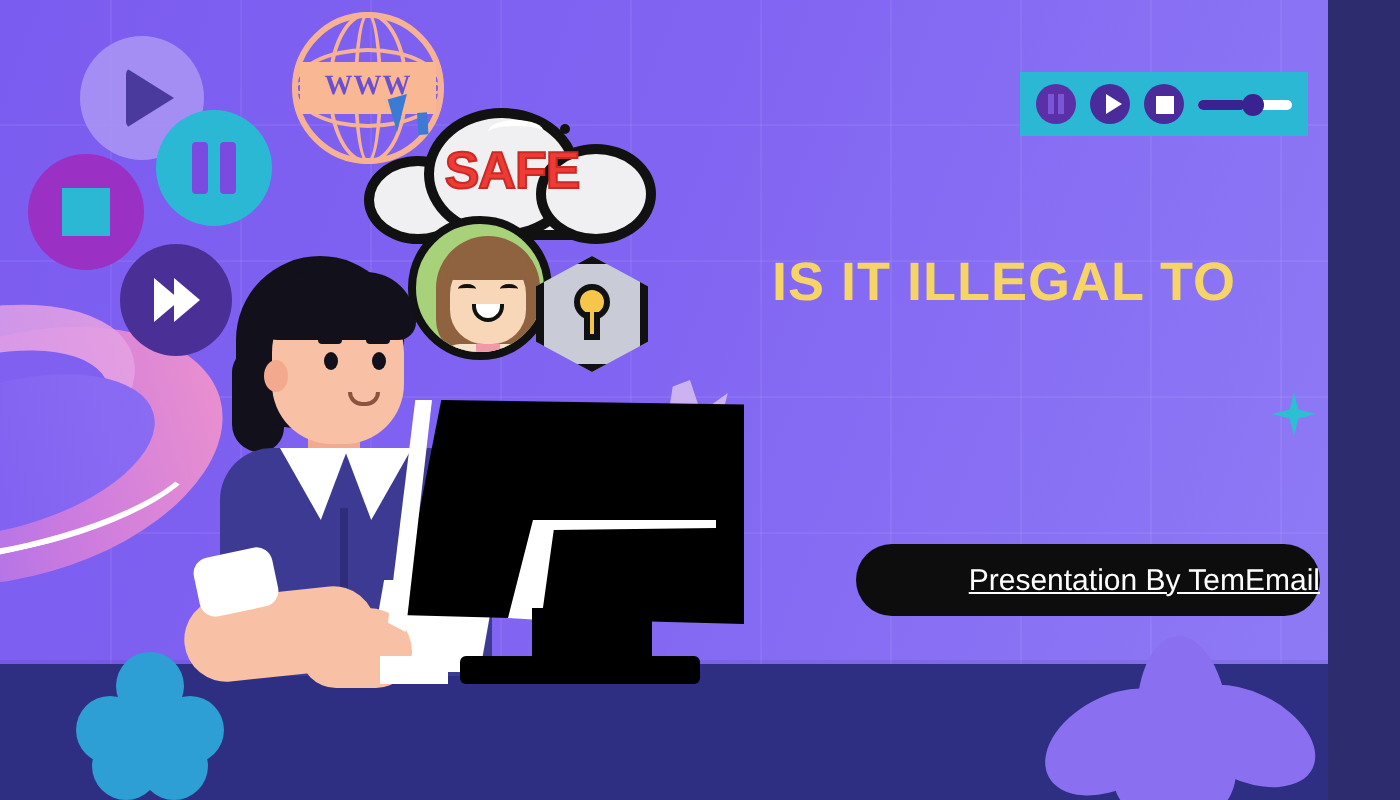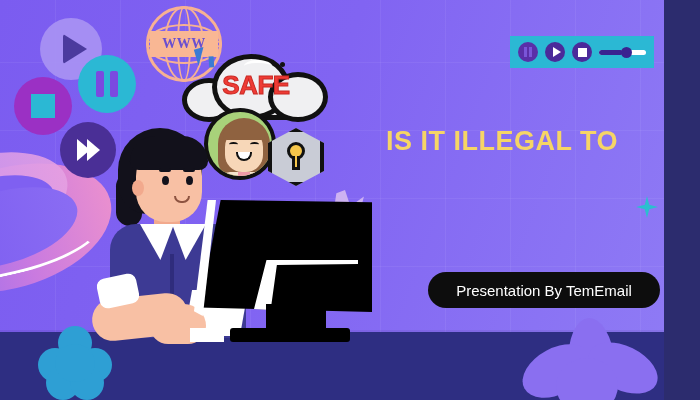--- a/index.html
+++ b/index.html
@@ -151,21 +151,21 @@
   .bar .cb.pz{background:#5a2fa8;}
   .bar .cb i.pause{display:block;width:3px;height:10px;background:#7a55d8;margin:0 1px;}
   .bar .cb i.playt{width:0;height:0;border-left:8px solid #fff;border-top:5px solid transparent;border-bottom:5px solid transparent;margin-left:3px;}
   .bar .cb i.sq{width:9px;height:9px;background:#fff;}
   .bar .track{position:relative;flex:1;height:5px;background:#fff;border-radius:3px;}
   .bar .fill{position:absolute;left:0;top:0;height:5px;width:52%;background:#3a2290;border-radius:3px;}
   .bar .knob{position:absolute;left:46%;top:-3px;width:11px;height:11px;border-radius:50%;background:#3a2290;}
 
   
   .pill{position:absolute;left:428px;top:272px;width:232px;height:36px;background:#0d0d0d;border-radius:18px;
-    display:flex;align-items:center;justify-content:center;color:#fff;font-size:15px;}
+    display:flex;align-items:center;justify-content:flex-end;color:#fff;font-size:15px;text-decoration:underline;}
 </style>
 </head>
 <body>
 
 <div class="slide">
   <div class="grid"></div>
   <div class="desk"></div>
   <div class="deskline"></div>
 
   <div class="leaf">

